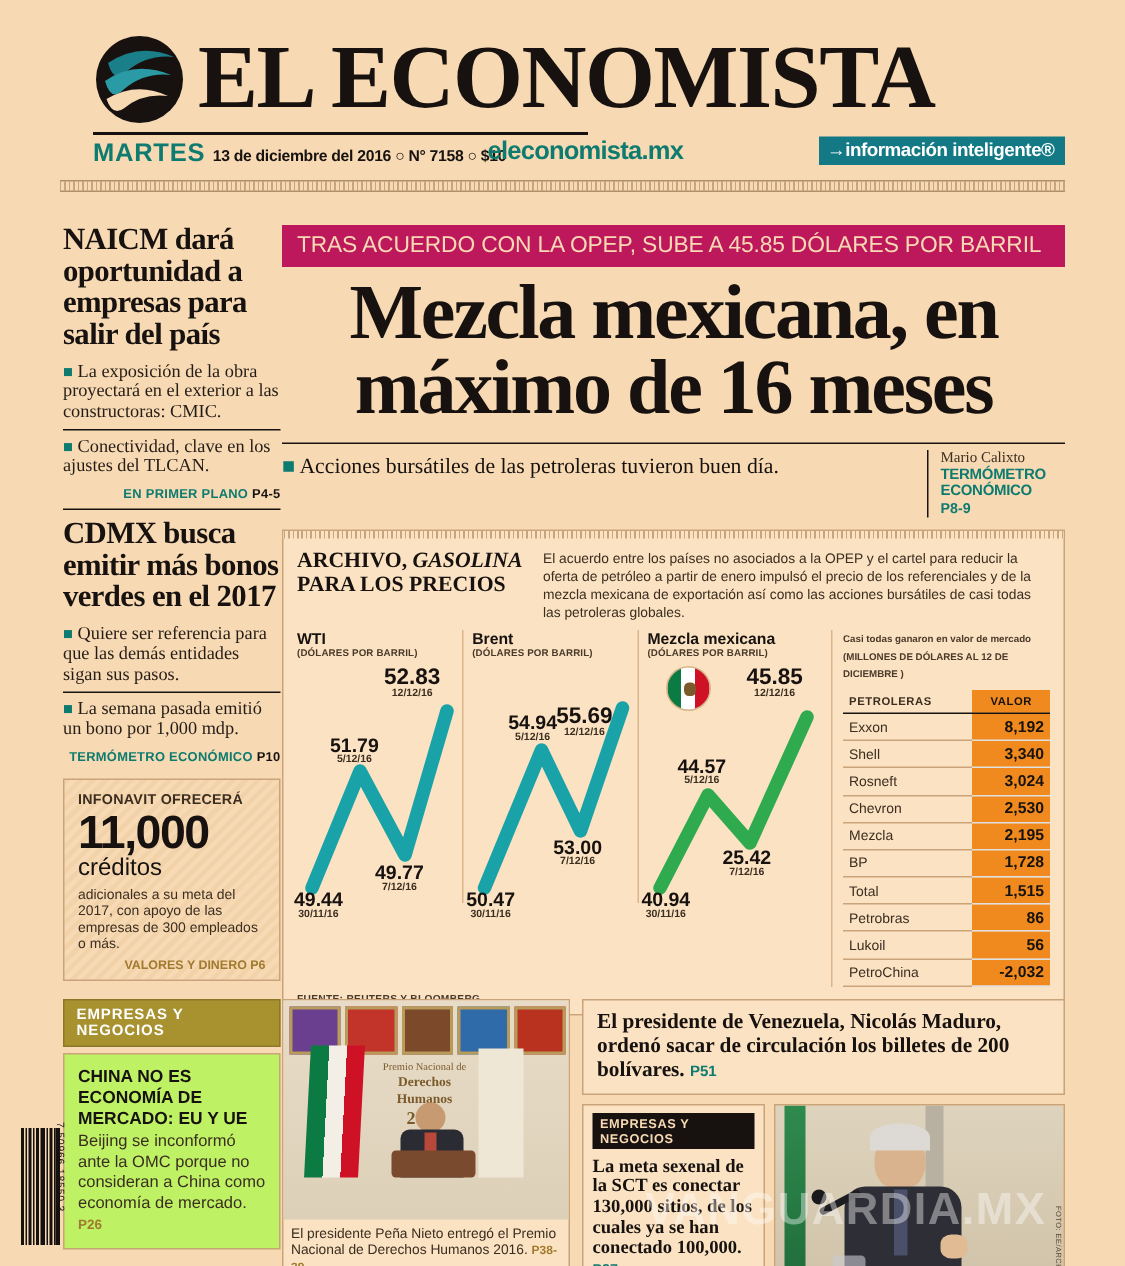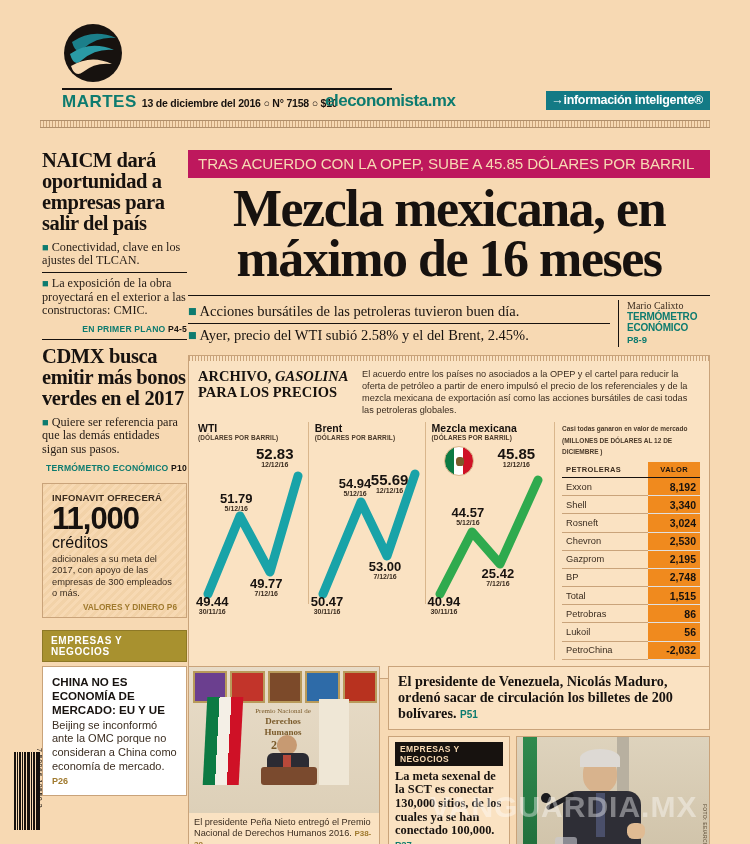--- a/index.html
+++ b/index.html
@@ -75,21 +75,21 @@
   .info-body { font-size: 9.3px; color: #3b2d20; line-height: 1.2; margin-top: 3px; }
   .info-ref { text-align: right; font-size: 8.3px; font-weight: bold; color: #a07a2e; margin-top: 3px; }
 
   .sect-tag {
     margin-top: 12px; background: #a8912f; color: #ffffff;
     font-size: 10px; font-weight: bold; letter-spacing: 0.6px;
     padding: 4px 8px; display: inline-block;
     border: 1px solid #8d7826;
   }
   .news-box {
-    margin-top: 4px; border: 1px solid #c9a37a; background: #ffffff;
+    margin-top: 4px; border: 1px solid #c9a37a; background: #bef264;
     padding: 8px 9px;
   }
   .news-head { font-size: 11.6px; font-weight: bold; color: #17120f; line-height: 1.2; }
   .news-body { font-size: 11px; color: #3b2d20; line-height: 1.25; margin-top: 2px; }
   .news-body .pg { font-weight: bold; font-size: 9px; color: #a07a2e; }
 
   
   .barcode { position: absolute; left: 14px; top: 752px; width: 26px; height: 78px; display: flex; gap: 1px; }
   .barcode i { display: block; width: 2px; height: 100%; background: #17120f; }
   .barcode-num {
@@ -236,50 +236,52 @@
 
   <div class="masthead">
     <div class="logo-mark">
       <svg width="62" height="62" viewBox="0 0 62 62">
         <ellipse cx="31" cy="31" rx="29" ry="29" fill="#17120f"></ellipse>
         <path d="M10 20 Q31 6 54 16 Q36 14 22 26 Q14 34 10 20Z" fill="#1b7f8a"></path>
         <path d="M8 32 Q28 18 52 28 Q34 26 20 38 Q12 46 8 32Z" fill="#2a9aa5"></path>
         <path d="M9 44 Q29 32 50 42 Q33 40 21 50 Q13 56 9 44Z" fill="#f7d9b3"></path>
       </svg>
     </div>
+    <div class="masthead-title">EL ECONOMISTA</div>
     <div class="dateline-rule"></div>
     <div class="dateline">
       <span class="day">MARTES</span>
       <span class="meta">13 de diciembre del 2016  ○  N° 7158  ○  $10</span>
     </div>
     <div class="site-url">eleconomista.mx</div>
     <div class="tagline">→información inteligente®</div>
     <div class="hatch-bar"></div>
   </div>
 
   <div class="left-col">
 
     <div>
       <div class="lead-head">NAICM dará oportunidad a empresas para salir del país</div>
       <div class="bullets">
+        <div class="bullet"><span class="dot">■</span> <span>La exposición de la obra proyectará en el exterior a las constructoras: CMIC.</span></div>
         <div class="bullet"><span class="dot">■</span> <span>Conectividad, clave en los ajustes del TLCAN.</span></div>
-        <div class="bullet"><span class="dot">■</span> <span>La exposición de la obra proyectará en el exterior a las constructoras: CMIC.</span></div>
       </div>
       <div class="refline">
         <span>EN PRIMER PLANO</span>
         <span class="pg">P4-5</span>
       </div>
     </div>
 
     <div class="hr-dark"></div>
 
     <div>
       <div class="lead-head">CDMX busca emitir más bonos verdes en el 2017</div>
       <div class="bullets">
         <div class="bullet"><span class="dot">■</span> <span>Quiere ser referencia para que las demás entidades sigan sus pasos.</span></div>
+        <div class="bullet"><span class="dot">■</span> <span>La semana pasada emitió un bono por 1,000 mdp.</span></div>
       </div>
       <div class="refline">
         <span>TERMÓMETRO ECONÓMICO</span>
         <span class="pg">P10</span>
       </div>
     </div>
 
     <div class="info-box">
       <div class="info-kicker">INFONAVIT OFRECERÁ</div>
       <div class="info-num">11,000</div>
@@ -316,21 +318,20 @@
 
   <div class="main">
     <div class="kicker-bar">TRAS ACUERDO CON LA OPEP, SUBE A 45.85 DÓLARES POR BARRIL</div>
     <div class="head-main">
       <div>Mezcla mexicana, en</div>
       <div>máximo de 16 meses</div>
     </div>
     <div class="subbullets-row">
       <div class="subbullets">
         <div class="sb"><span class="dot">■</span> <span>Acciones bursátiles de las petroleras tuvieron buen día.</span></div>
-        <div class="sb"><span class="dot">■</span> <span>Ayer, precio del WTI subió 2.58% y el del Brent, 2.45%.</span></div>
       </div>
       <div class="byline-box">
         <div class="byline-name">Mario Calixto</div>
         <div class="byline-sect">TERMÓMETRO</div>
         <div class="byline-sect">ECONÓMICO</div>
         <div class="byline-pg">P8-9</div>
       </div>
     </div>
 
     <div class="chart-panel">
@@ -442,26 +443,26 @@
                 </tr>
               <tr>
                   <td>Rosneft</td>
                   <td class="v">3,024</td>
                 </tr>
               <tr>
                   <td>Chevron</td>
                   <td class="v">2,530</td>
                 </tr>
               <tr>
-                  <td>Gazprom</td>
+                  <td>Mezcla</td>
                   <td class="v">2,195</td>
                 </tr>
               <tr>
                   <td>BP</td>
-                  <td class="v">2,748</td>
+                  <td class="v">1,728</td>
                 </tr>
               <tr>
                   <td>Total</td>
                   <td class="v">1,515</td>
                 </tr>
               <tr>
                   <td>Petrobras</td>
                   <td class="v">86</td>
                 </tr>
               <tr>

